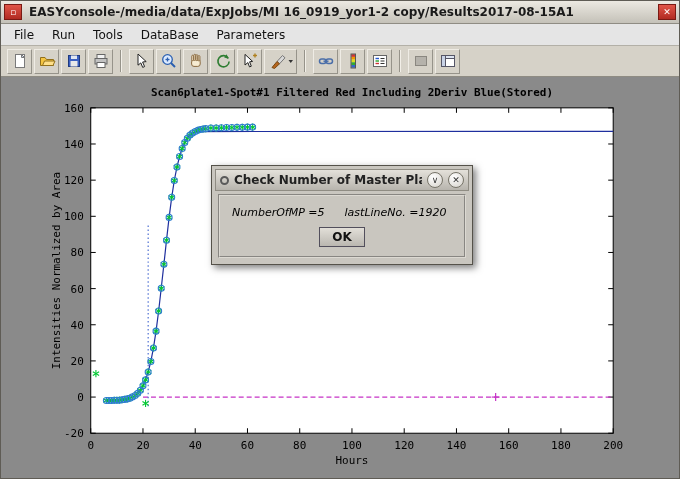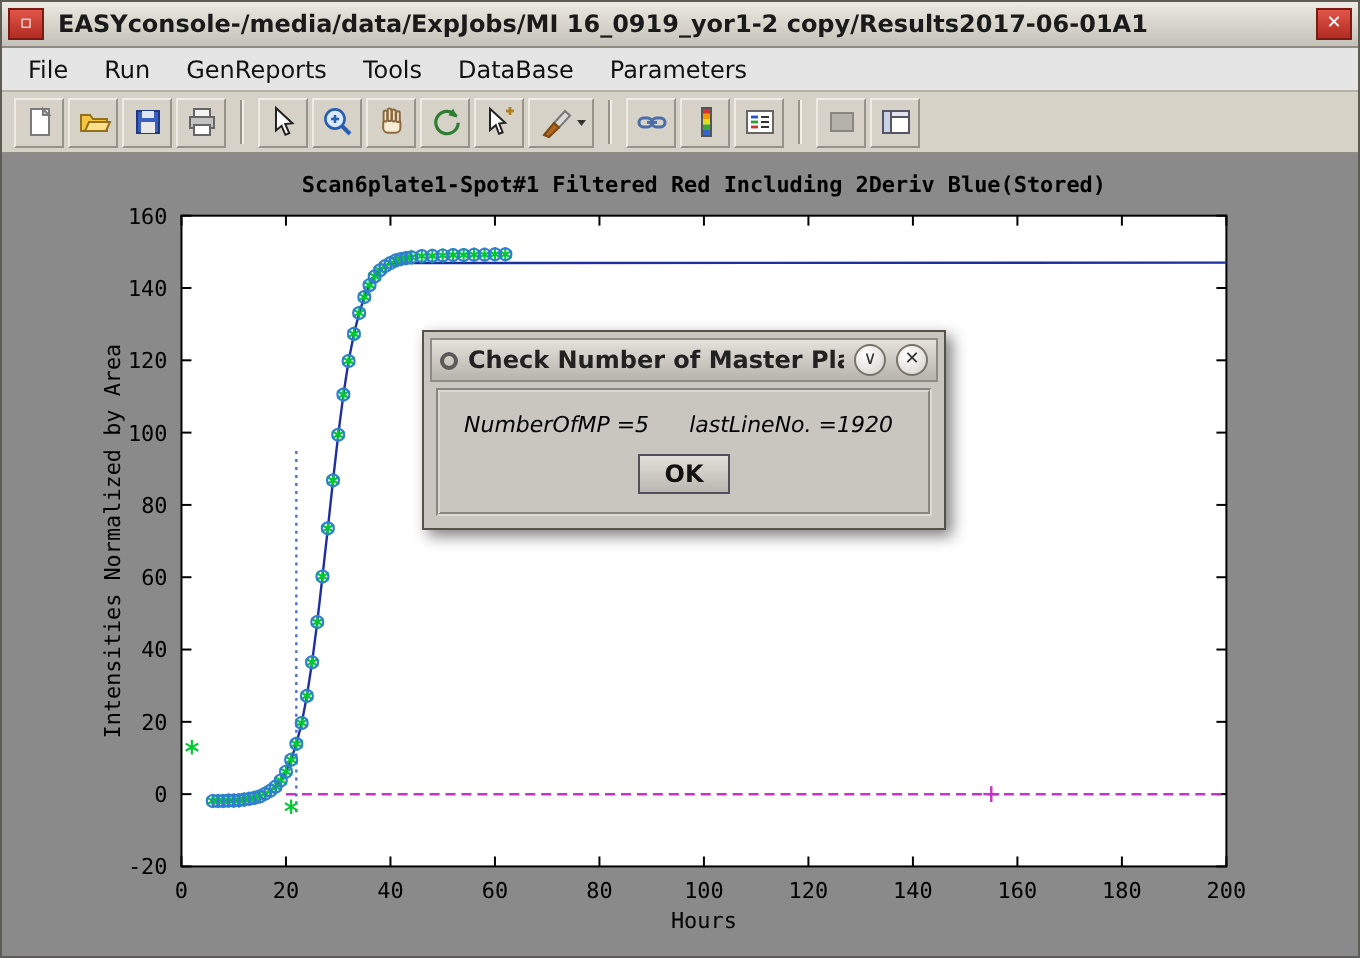--- a/index.html
+++ b/index.html
@@ -28,28 +28,27 @@
   .ok-row{display:flex;justify-content:center;}
   .ok-btn{min-width:46px;height:20px;background:linear-gradient(#e2dfd8,#bab7b0);border:1px solid #524f5c;font-size:12px;font-weight:bold;color:#111;cursor:pointer;padding:0 10px;}
 </style>
 </head>
 <body>
 
 <div class="window">
 
   <div class="titlebar">
     <button class="tb-red">▫</button>
-    <span class="title-text">EASYconsole-/media/data/ExpJobs/MI 16_0919_yor1-2 copy/Results2017-06-01A1</span>
+    <span class="title-text">EASYconsole-/media/data/ExpJobs/MI 16_0919_yor1-2 copy/Results2017-08-15A1</span>
     <button class="tb-red">✕</button>
   </div>
 
   <div class="menubar">
       <div class="menu-item">File</div>
       <div class="menu-item">Run</div>
-      <div class="menu-item">GenReports</div>
       <div class="menu-item">Tools</div>
       <div class="menu-item">DataBase</div>
       <div class="menu-item">Parameters</div>
     </div>
 
   <div class="toolbar">
       <button class="tb-btn">
         <svg viewBox="0 0 18 18" width="18" height="18">
           <rect x="4.5" y="2.5" width="9" height="13" fill="#ffffff" stroke="#7a7a7a"></rect>
           <path d="M10.5 2.5 L13.5 5.5 L10.5 5.5 Z" fill="#c8d4e8" stroke="#7a7a7a"></path>

